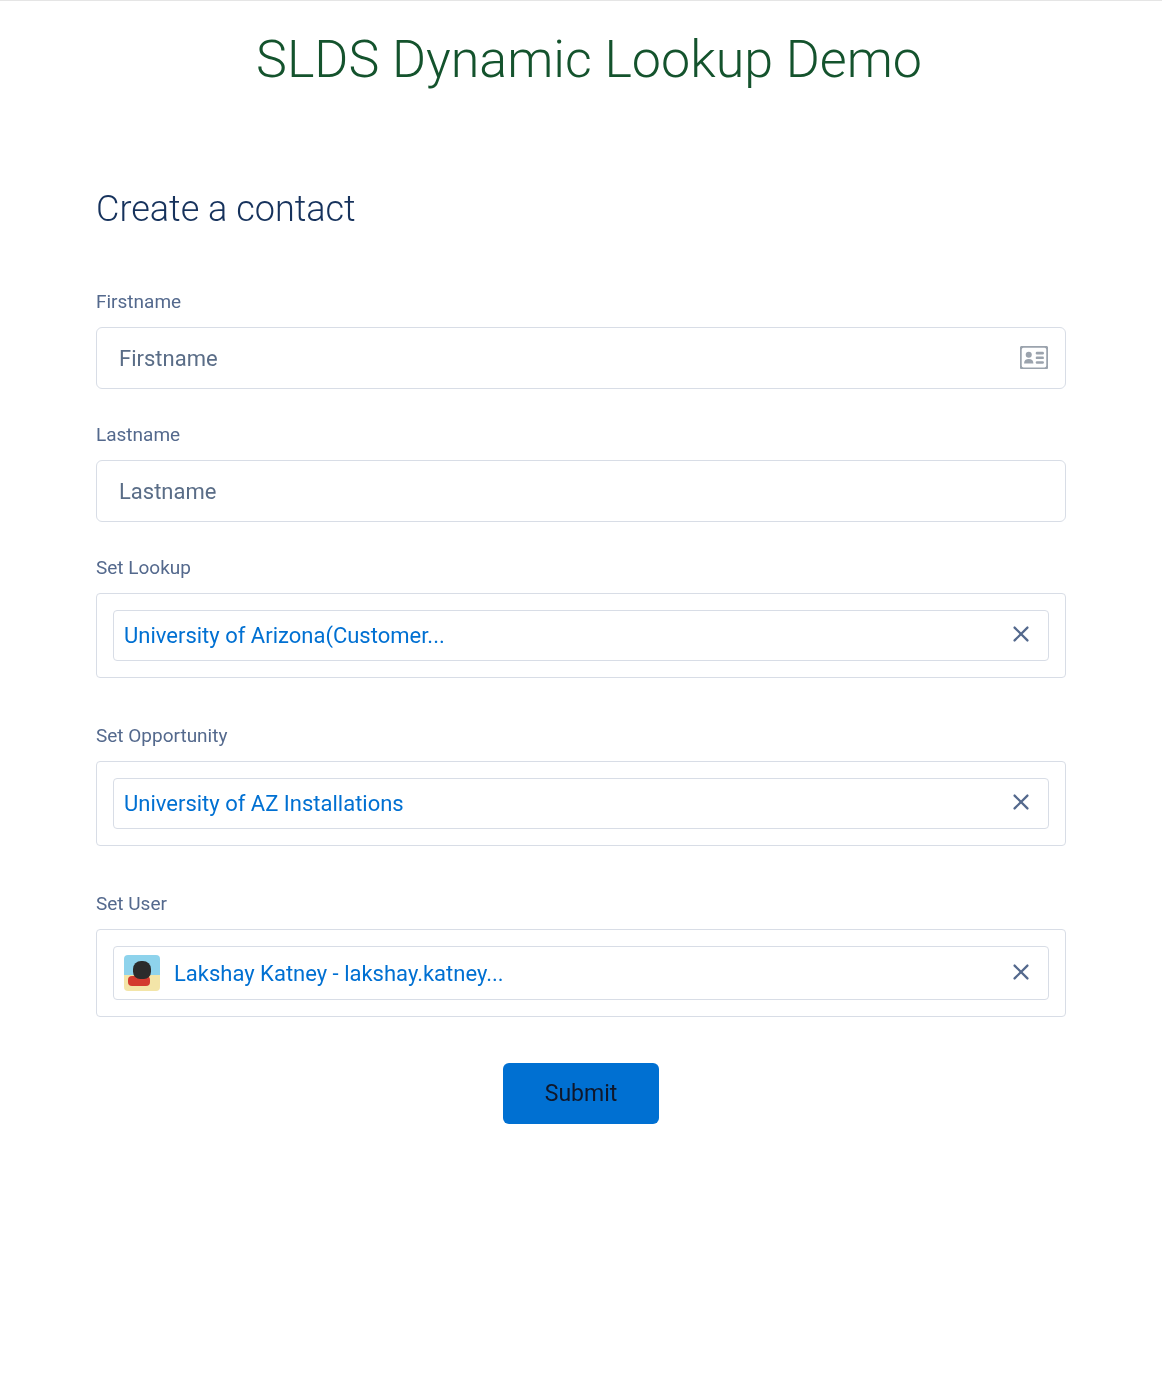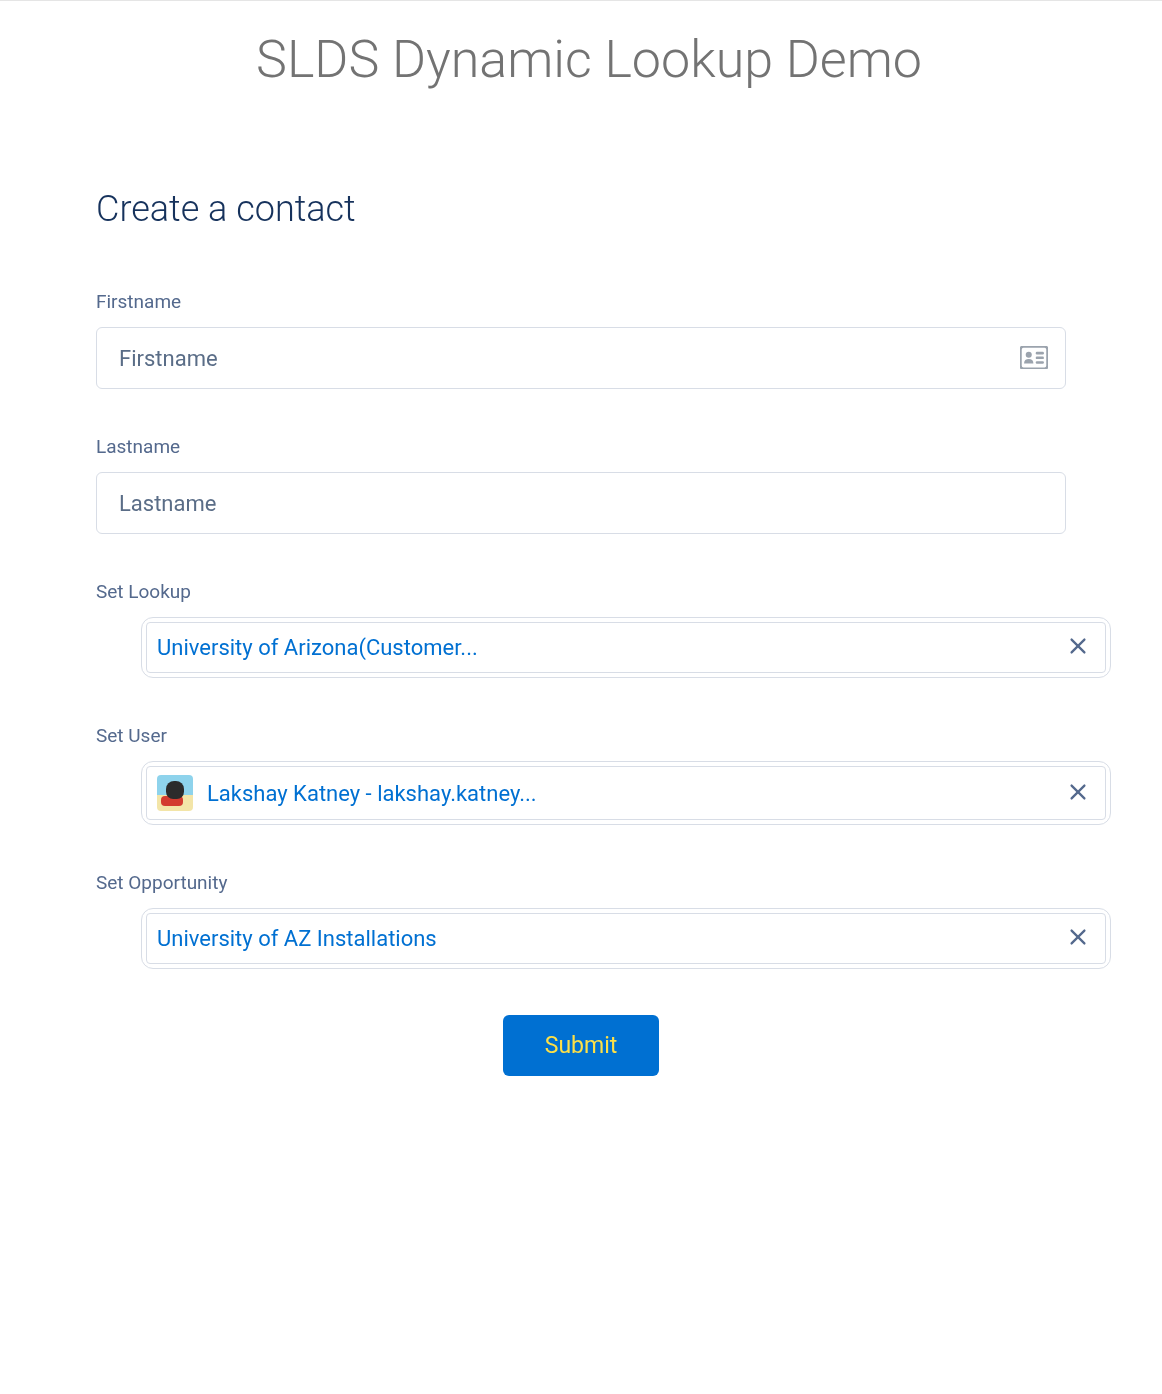--- a/index.html
+++ b/index.html
@@ -11,37 +11,37 @@
       font-family: -apple-system, BlinkMacSystemFont, "Segoe UI", Roboto, "Helvetica Neue", Arial, sans-serif;
       background: #ffffff;
       width: 1162px;
     }
     .top-border {
       border-top: 1px solid #e5e5e5;
     }
     .page-title {
       font-size: 52px;
       font-weight: 300;
-      color: #737373;
+      color: #14532d;
       text-align: center;
       padding: 28px 0 8px 16px;
       font-family: -apple-system, BlinkMacSystemFont, "Segoe UI", Roboto, sans-serif;
     }
     .form-container {
       padding: 0 96px;
     }
     .sub-title {
       font-size: 36px;
       font-weight: 300;
       color: #16325c;
       text-align: left;
       padding: 90px 0 60px 0;
     }
     .form-group {
-      margin-bottom: 46px;
+      margin-bottom: 34px;
     }
     .form-group.pill-group {
       margin-bottom: 46px;
     }
     .form-label {
       display: block;
       font-size: 19px;
       color: #54698d;
       margin-bottom: 14px;
       font-weight: 400;
@@ -70,25 +70,24 @@
       top: 50%;
       transform: translateY(-50%);
       width: 28px;
       height: 24px;
       color: #9ba3ad;
     }
     .pill-container {
       width: 100%;
       min-height: 58px;
       border: 1px solid #d8dde6;
-      border-radius: 12px;
-      padding: 4px;
+      border-radius: 4px;
+      padding: 16px;
       display: flex;
       align-items: stretch;
-      margin-left: 45px;
     }
     .pill {
       flex: 1;
       display: flex;
       align-items: center;
       justify-content: space-between;
       border: 1px solid #d8dde6;
       border-radius: 4px;
       padding: 8px 12px 8px 10px;
       min-height: 48px;
@@ -148,21 +147,21 @@
       border-radius: 4px;
     }
     .submit-row {
       display: flex;
       justify-content: center;
       margin-top: 16px;
       margin-bottom: 80px;
     }
     .submit-button {
       background: #0070d2;
-      color: #fde047;
+      color: #0f172a;
       border: none;
       border-radius: 6px;
       font-size: 23px;
       padding: 17px 42px;
       cursor: pointer;
       font-family: inherit;
       font-weight: 400;
     }
   </style>
 </head>
@@ -199,20 +198,39 @@
       <input type="text" class="text-input" placeholder="Lastname" style="">
     </div>
   </div>
 
   <div class="form-group pill-group">
     <label class="form-label">Set Lookup</label>
     <div class="pill-container">
       <div class="pill">
         <div class="pill-left">
           <span class="pill-label">University of Arizona(Customer...</span>
+        </div>
+        <button class="pill-close">
+          <span>
+            <svg viewBox="0 0 24 24" fill="none" stroke="currentColor" stroke-width="2.5" stroke-linecap="round">
+              <line x1="5" y1="5" x2="19" y2="19"></line>
+              <line x1="19" y1="5" x2="5" y2="19"></line>
+            </svg>
+          </span>
+        </button>
+      </div>
+    </div>
+  </div>
+
+  <div class="form-group pill-group">
+    <label class="form-label">Set Opportunity</label>
+    <div class="pill-container">
+      <div class="pill">
+        <div class="pill-left">
+          <span class="pill-label">University of AZ Installations</span>
         </div>
         <button class="pill-close">
           <span>
             <svg viewBox="0 0 24 24" fill="none" stroke="currentColor" stroke-width="2.5" stroke-linecap="round">
               <line x1="5" y1="5" x2="19" y2="19"></line>
               <line x1="19" y1="5" x2="5" y2="19"></line>
             </svg>
           </span>
         </button>
       </div>
@@ -232,36 +250,17 @@
             <svg viewBox="0 0 24 24" fill="none" stroke="currentColor" stroke-width="2.5" stroke-linecap="round">
               <line x1="5" y1="5" x2="19" y2="19"></line>
               <line x1="19" y1="5" x2="5" y2="19"></line>
             </svg>
           </span>
         </button>
       </div>
     </div>
   </div>
 
-  <div class="form-group pill-group">
-    <label class="form-label">Set Opportunity</label>
-    <div class="pill-container">
-      <div class="pill">
-        <div class="pill-left">
-          <span class="pill-label">University of AZ Installations</span>
-        </div>
-        <button class="pill-close">
-          <span>
-            <svg viewBox="0 0 24 24" fill="none" stroke="currentColor" stroke-width="2.5" stroke-linecap="round">
-              <line x1="5" y1="5" x2="19" y2="19"></line>
-              <line x1="19" y1="5" x2="5" y2="19"></line>
-            </svg>
-          </span>
-        </button>
-      </div>
-    </div>
-  </div>
-
   <div class="submit-row">
     <button class="submit-button">Submit</button>
   </div>
 
 </div>
 
 </body></html>

